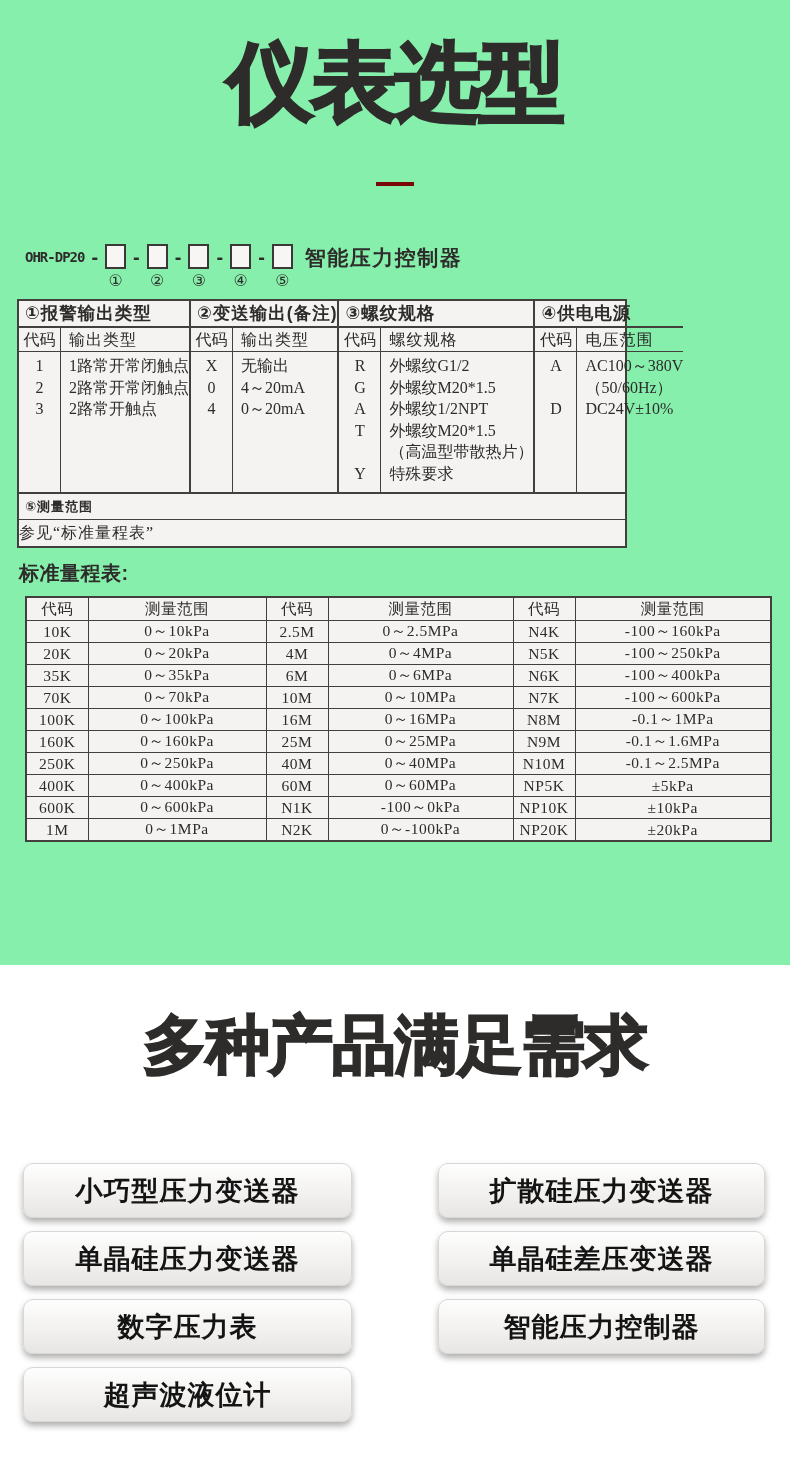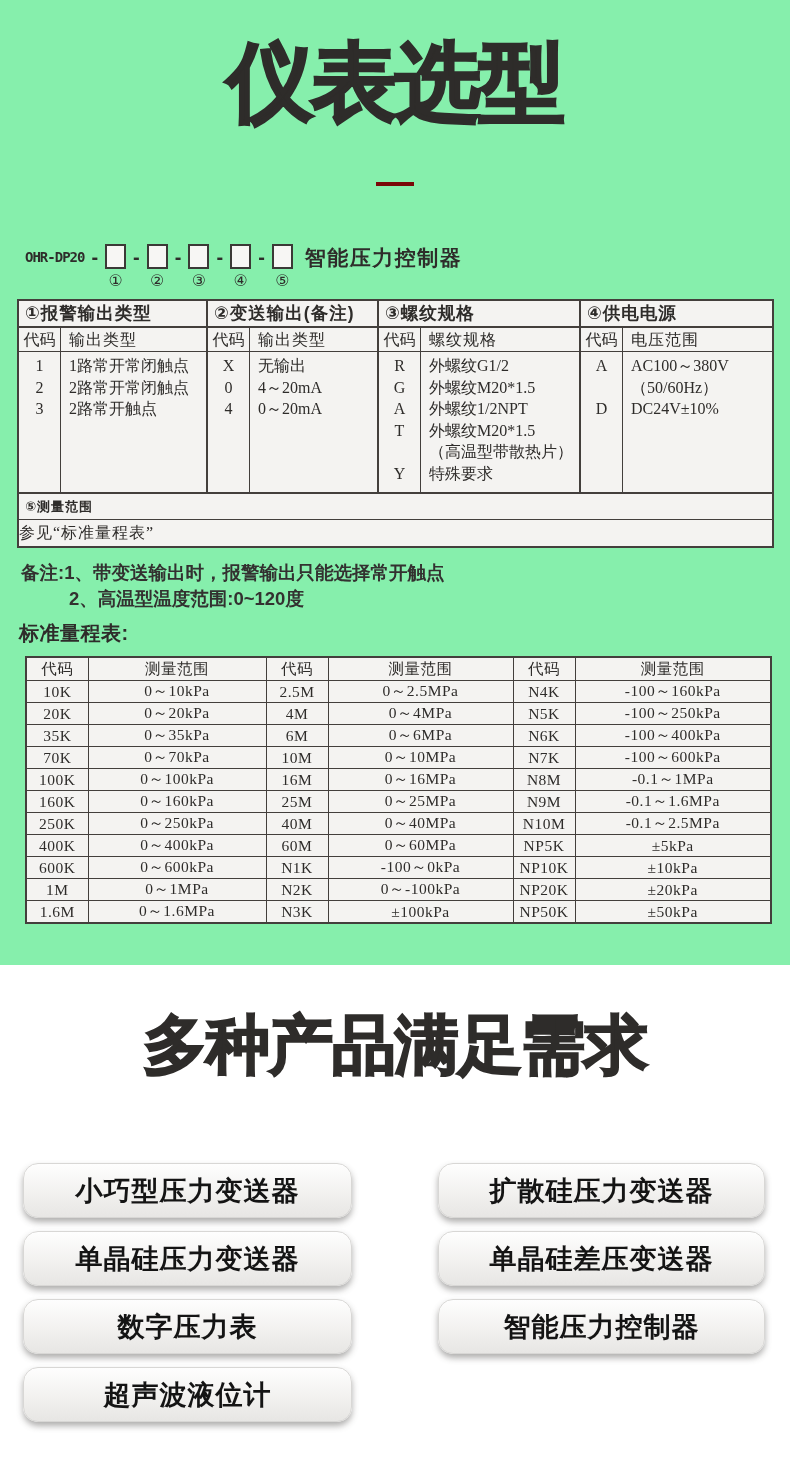--- a/index.html
+++ b/index.html
@@ -23,21 +23,21 @@
     font-family:"DejaVu Sans Mono","Liberation Mono",monospace;
     font-weight:bold;font-size:14px;line-height:27px;letter-spacing:-1px;white-space:nowrap;
   }
   .mdash{font-weight:bold;font-size:20px;line-height:27px;margin:0 7px;}
   .munit{display:inline-flex;flex-direction:column;align-items:center;row-gap:3px;}
   .mbox{width:21px;height:25px;border:2px solid #3b3936;background:#f7f6f4;box-sizing:border-box;}
   .mnum{font-size:16px;line-height:17px;}
   .model-suffix{font-weight:bold;font-size:21px;line-height:27px;margin-left:12px;letter-spacing:1.5px;white-space:nowrap;}
 
   
-  .sel-table{margin:10px 0 12px 17px;width:757px;border:2.5px solid #433f3c;box-sizing:border-box;background:#f4f3f1;}
+  .sel-table{margin:10px 0 12px 17px;width:610px;border:2.5px solid #433f3c;box-sizing:border-box;background:#f4f3f1;}
   .sel-cols{display:flex;align-items:stretch;}
   .sel-col{box-sizing:border-box;border-right:2px solid #433f3c;display:flex;flex-direction:column;}
   .sel-col:nth-child(1){width:189px;}
   .sel-col:nth-child(2){width:171px;}
   .sel-col:nth-child(3){width:202px;}
   .sel-col:nth-child(4){flex:1;border-right:none;}
   .sc-header{height:25px;line-height:25px;padding-left:6px;font-weight:bold;font-size:17.5px;letter-spacing:1px;border-bottom:2px solid #433f3c;white-space:nowrap;}
   .sc-sub{display:flex;height:23px;line-height:23px;border-bottom:1.5px solid #433f3c;font-family:"Liberation Serif","DejaVu Serif",serif;font-size:16px;}
   .sc-sub-code{width:42px;flex:none;text-align:center;border-right:1.5px solid #433f3c;box-sizing:border-box;}
   .sc-sub-label{padding-left:8px;letter-spacing:1px;}
@@ -64,21 +64,21 @@
 
   
   .sec-bottom{height:503px;background:#ffffff;overflow:hidden;}
   .products-heading{
     display:flex;justify-content:center;margin:0;padding-top:44px;
     font-size:64px;line-height:72px;font-weight:bold;color:#2e2c2a;
     -webkit-text-stroke:2px #2e2c2a;letter-spacing:-1px;
   }
   .btn-grid{margin:82px 0 0 23px;display:grid;grid-template-columns:329px 327px;column-gap:86px;row-gap:13px;}
   .pbtn{
-    height:55px;box-sizing:border-box;border-radius:15px;
+    height:55px;box-sizing:border-box;border-radius:10px;
     border:1px solid #d8d7d5;
     background:linear-gradient(180deg,#fefefe,#f2f1ef 55%,#e7e6e4);
     box-shadow:0 4px 6px rgba(80,78,75,0.45);
     display:flex;align-items:center;justify-content:center;
     font-size:27px;font-weight:bold;color:#141414;letter-spacing:1px;cursor:pointer;
   }
 </style>
 </head>
 <body>
 
@@ -200,24 +200,20 @@
               <div class="sc-line">（50/60Hz）</div>
               <div class="sc-line">DC24V±10%</div>
             </div>
           </div>
         </div>
       </div>
     <div class="sel-range-head">⑤测量范围</div>
     <div class="sel-range-note">参见“标准量程表”</div>
   </div>
 
-  <div class="notes">
-    <div>备注:1、带变送输出时，报警输出只能选择常开触点</div>
-    <div class="indent">2、高温型温度范围:0~120度</div>
-  </div>
 
   <div class="range-label">标准量程表:</div>
 
   <table class="range-table">
     <colgroup id="rt-cols">
         <col style="width: 62px;">
         <col style="width: 178px;">
         <col style="width: 62px;">
         <col style="width: 185px;">
         <col style="width: 62px;">
@@ -305,28 +301,20 @@
           <td>±10kPa</td>
         </tr>
         <tr>
           <td>1M</td>
           <td>0～1MPa</td>
           <td>N2K</td>
           <td>0～-100kPa</td>
           <td>NP20K</td>
           <td>±20kPa</td>
         </tr>
-        <tr>
-          <td>1.6M</td>
-          <td>0～1.6MPa</td>
-          <td>N3K</td>
-          <td>±100kPa</td>
-          <td>NP50K</td>
-          <td>±50kPa</td>
-        </tr>
       </tbody>
   </table>
 </div>
 
 <div class="sec-bottom">
   <h2 class="products-heading">
     <span>多种产品</span>
     <span>满足需求</span>
   </h2>
   <div class="btn-grid" id="btn-grid">

